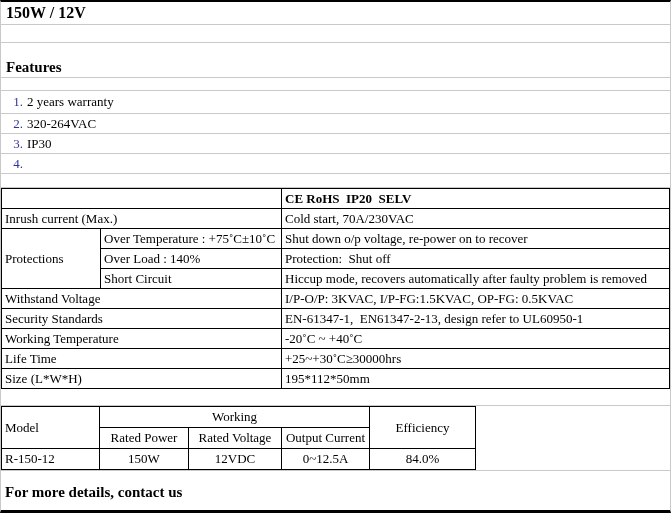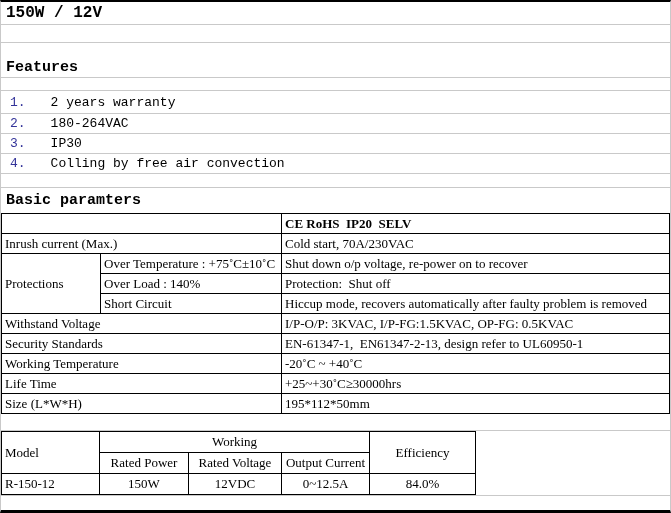--- a/index.html
+++ b/index.html
@@ -14,36 +14,35 @@
     background:#fff;
     color:#000;
     font-family:"Liberation Serif","DejaVu Serif",serif;
     overflow:hidden;
   }
   .row {
     box-sizing:border-box;
     display:flex; align-items:center;
     border-bottom:1px solid #c9c9c9;
     padding-left:5px;
-    font-family:Liberation Mono, monospace;
   }
   .title-row { height:23px; font-size:16px; font-weight:bold; }
   .heading   { font-size:15px; font-weight:bold; }
   .h-feat    { height:21px;margin-top:14px; }
   .h-basic   { height:25px; border-bottom:none; }
   .sp18 { height:18px; }
   .sp13 { height:13px; }
   .sp14 { height:14px; }
   .sp17 { height:17px; }
   .sp12 { height:12px; border-bottom:none; border-top:1px solid #c9c9c9; }
   .feature { font-size:13px; }
   .f1 { height:23px; }
   .f  { height:20px; }
   .feature .num { color:#333399; display:inline-block; min-width:13px; text-align:right; margin-left:4px; }
-  .feature .txt { margin-left:25px; }
+  .feature .txt { margin-left:4px; }
 
   table.spec {
     border-collapse:collapse; table-layout:fixed;
     width:669px; font-size:13px;
   }
   table.spec td {
     border:1px solid #000;
     height:19px; line-height:19px;
     padding:0 2px 0 3px;
     overflow:hidden; white-space:nowrap;
@@ -81,36 +80,32 @@
   </div>
 
   <div class="row sp13"></div>
 
   <div class="row feature f1">
     <span class="num">1.</span>
     <span class="txt">2 years warranty</span>
   </div>
   <div class="row feature f">
     <span class="num">2.</span>
-    <span class="txt">180-264VAC</span>
+    <span class="txt">320-264VAC</span>
   </div>
   <div class="row feature f">
     <span class="num">3.</span>
     <span class="txt">IP30</span>
   </div>
   <div class="row feature f">
     <span class="num">4.</span>
-    <span class="txt">Colling by free air convection</span>
   </div>
 
   <div class="row sp14"></div>
 
-  <div class="row heading h-basic">
-    <span>Basic paramters</span>
-  </div>
 
   <table class="spec">
     <colgroup>
         <col style="width:99px">
         <col style="width:181px">
         <col>
       </colgroup>
     <tbody>
         <tr>
       <td colspan="2"></td>

